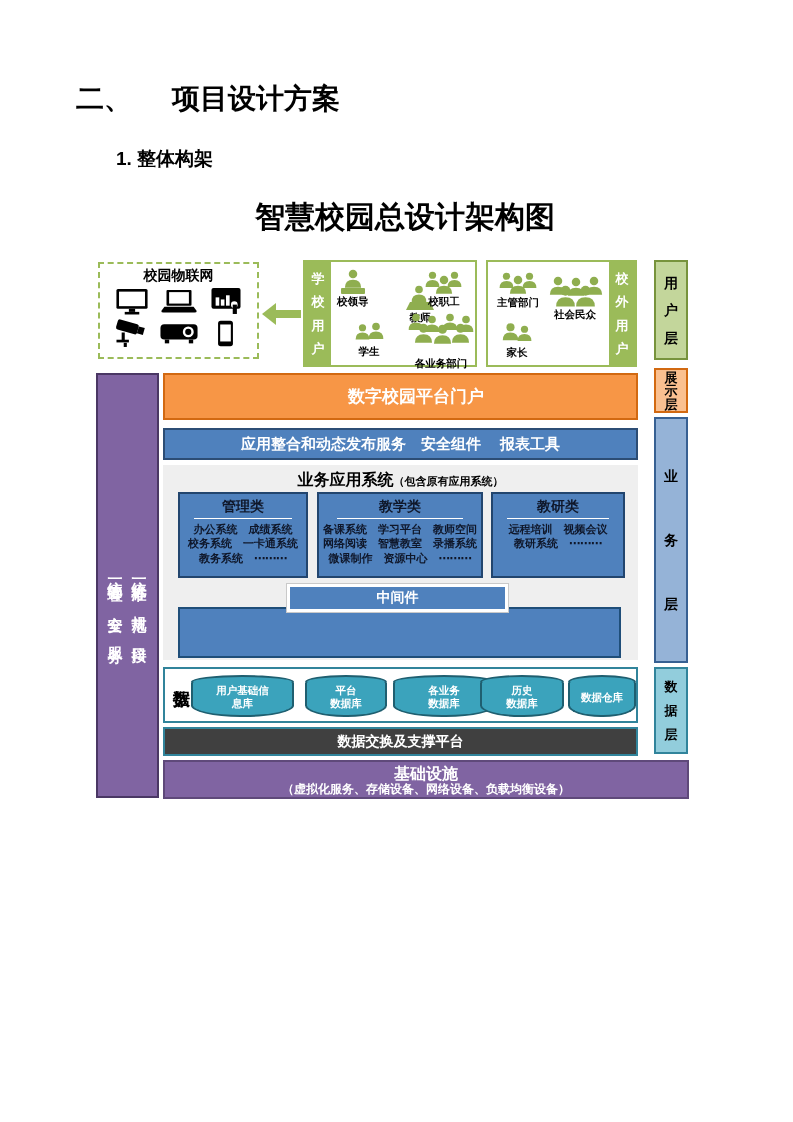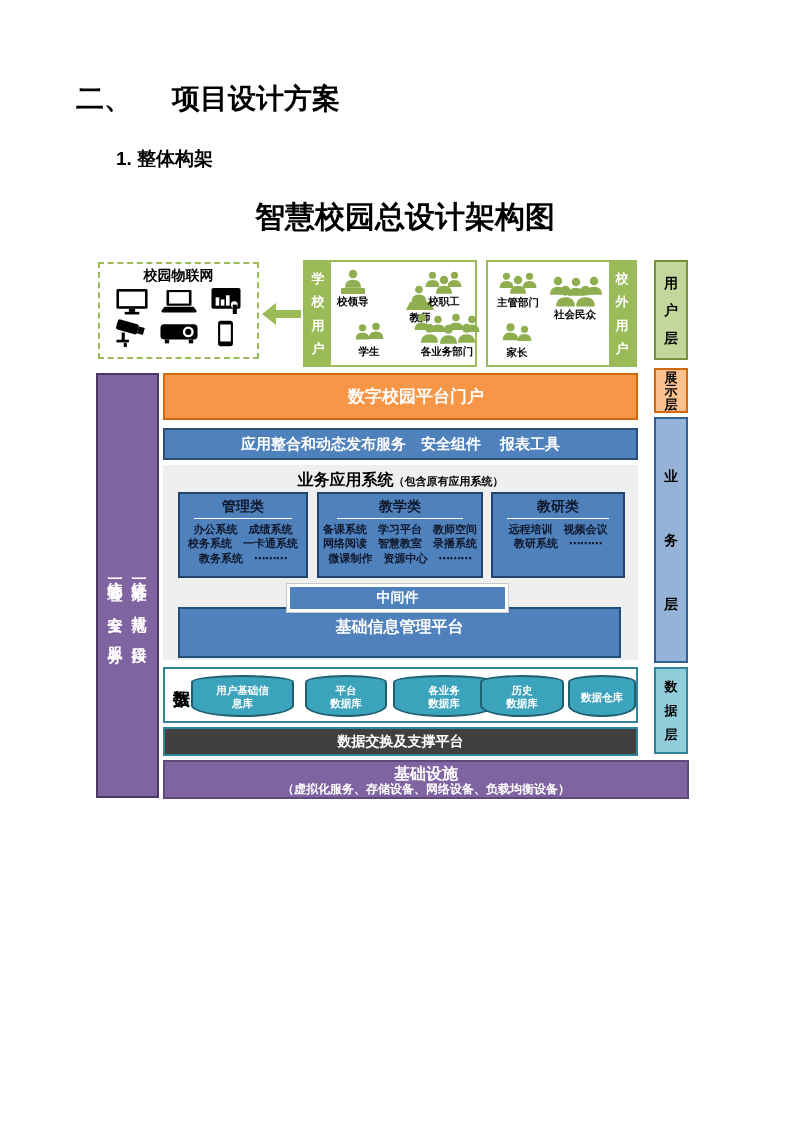--- a/index.html
+++ b/index.html
@@ -197,21 +197,21 @@
           </svg>
         <span class="lbl">校职工</span>
       </div>
       <div class="ugroup" style="left:22px; top:55px;">
         <svg width="32" height="28" viewBox="0 0 32 28" fill="#8FAE4F">
             <use href="#p" x="1" y="3" width="17" height="24"></use>
             <use href="#p" x="14" y="1" width="18" height="26"></use>
           </svg>
         <span class="lbl">学生</span>
       </div>
-      <div class="ugroup" style="left:80px; top:51px;">
+      <div class="ugroup" style="left:74px; top:51px;gap:12px;">
         <svg width="72" height="32" viewBox="0 0 72 32" fill="#8FAE4F">
             <use href="#p" x="2" y="0" width="18" height="18"></use>
             <use href="#p" x="18" y="2" width="18" height="18"></use>
             <use href="#p" x="36" y="0" width="18" height="18"></use>
             <use href="#p" x="52" y="2" width="18" height="18"></use>
             <use href="#p" x="8" y="10" width="21" height="21"></use>
             <use href="#p" x="27" y="11" width="21" height="21"></use>
             <use href="#p" x="45" y="10" width="21" height="21"></use>
           </svg>
         <span class="lbl">各业务部门</span>
@@ -328,21 +328,20 @@
   <div class="abs appbox" style="left:491px; width:134px;">
     <div class="app-head">教研类</div>
     <div class="app-lines">
       <div>远程培训　视频会议</div>
       <div>教研系统　⋯⋯⋯</div>
     </div>
   </div>
 
   <div class="abs bar middleware">中间件</div>
   <div class="abs platform">
-    <div class="t1">基础信息管理平台</div>
   </div>
 
   <div class="abs dcenter">
     <div class="dc-label">
       <span class="v-col">数据</span>
       <span class="v-col">中心</span>
     </div>
     <div class="cyl" style="left:26px; width:103px;">
       <span class="ctop"></span>
         <span class="cbody"></span>

